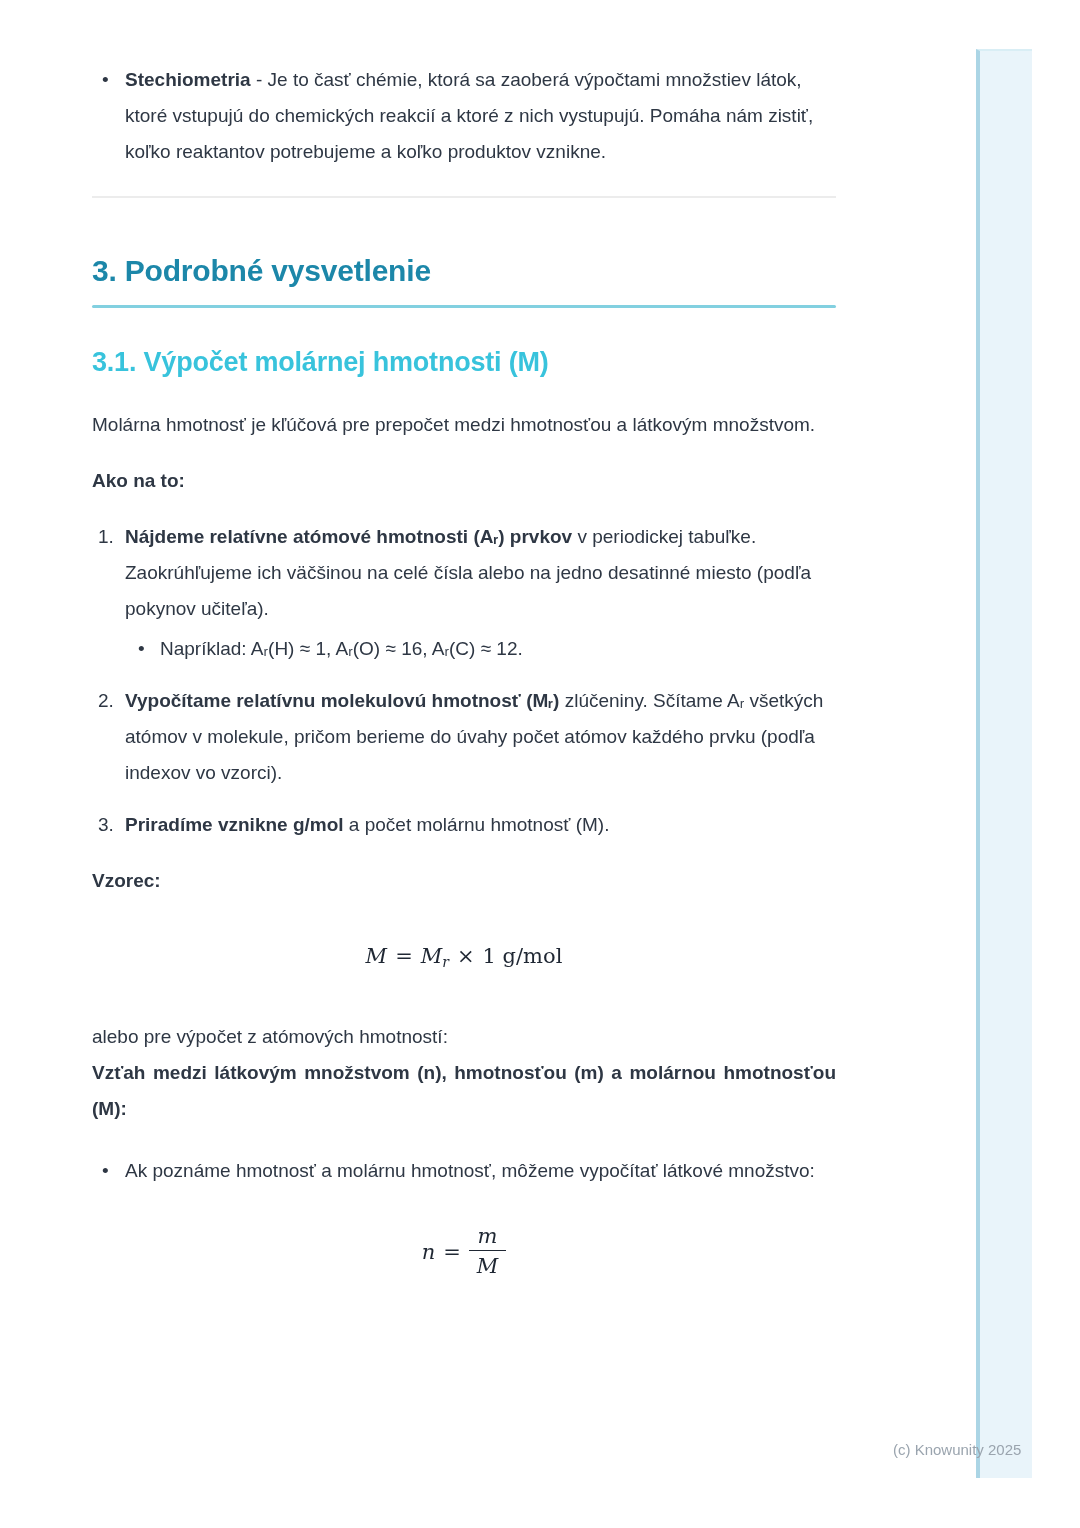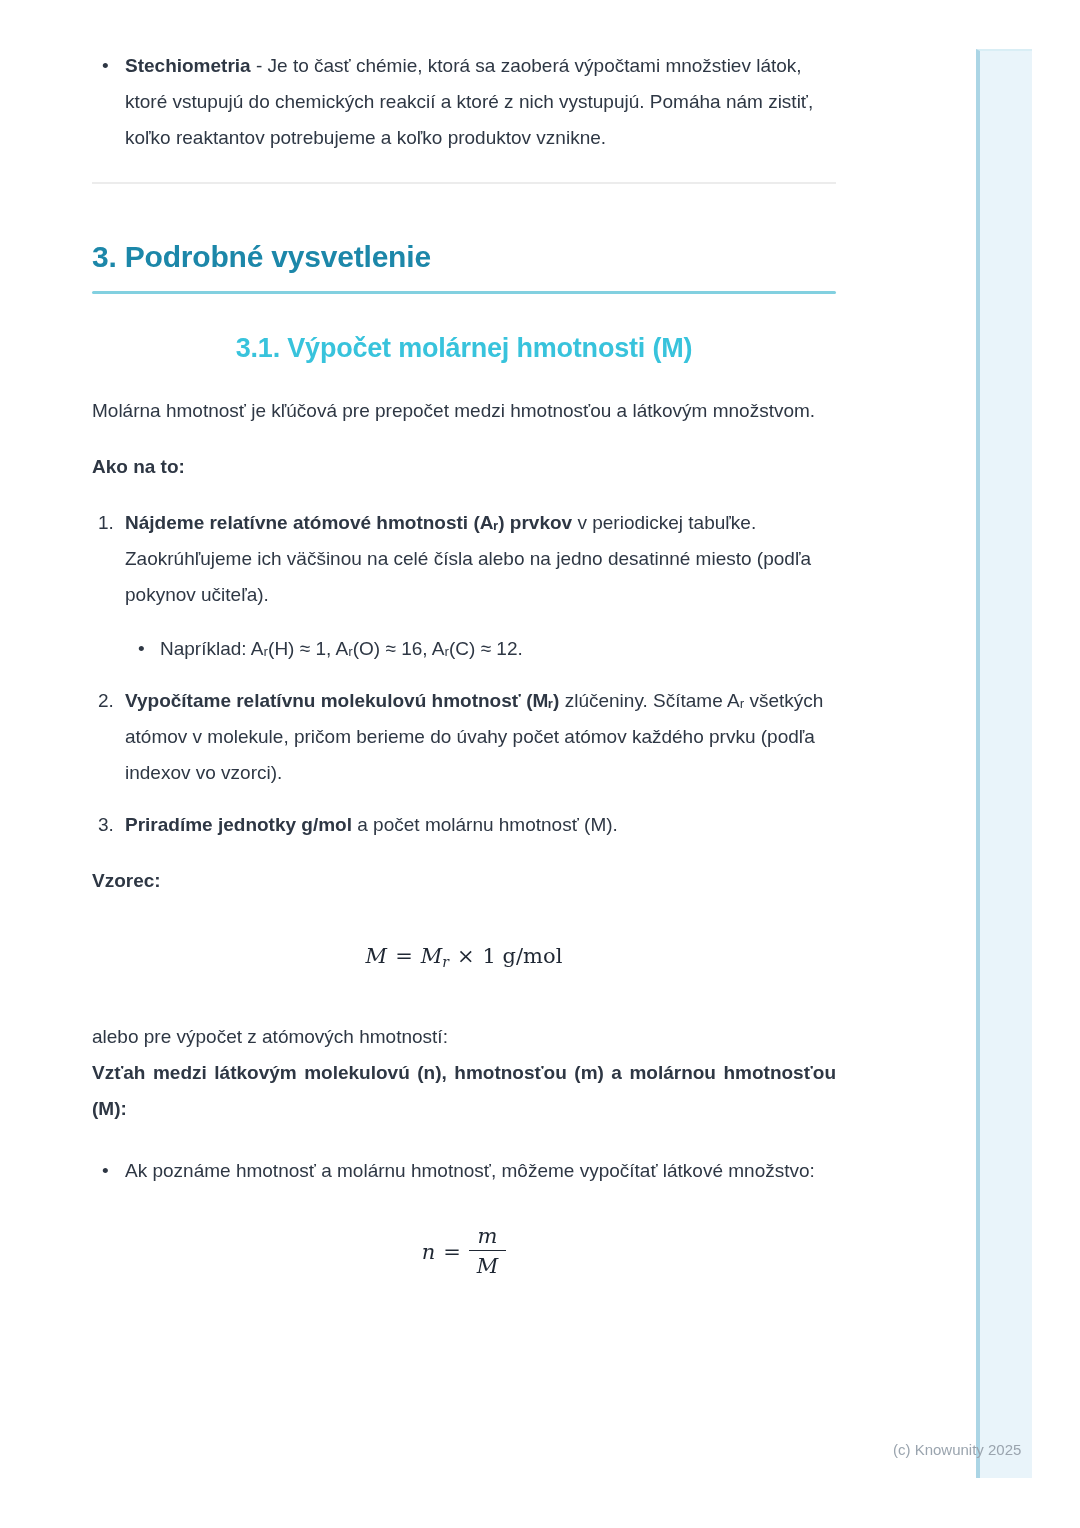--- a/index.html
+++ b/index.html
@@ -6,42 +6,42 @@
   html, body { background: #ffffff; }
   body {
     width: 1080px; height: 1528px;
     position: relative;
     font-family: "Liberation Sans", sans-serif;
     color: #2e3744;
     overflow: hidden;
   }
   .content {
     position: absolute;
-    left: 92px; top: 2px;
+    left: 92px; top: 16px;
     width: 744px;
     padding-top: 46px;
     font-size: 19px;
     line-height: 36px;
   }
   .b { font-weight: bold; }
   .justify { text-align: justify; }
 
   
   ul.blist { list-style: none; }
   ul.blist > li {
     position: relative;
     padding-left: 33px;
   }
   ul.blist > li::before {
     content: "•";
     position: absolute;
     left: 10px; top: 0;
     color: #2e3744;
   }
-  ul.sublist { list-style: none; margin-top: 18px; }
+  ul.sublist { list-style: none; margin-top: 4px; }
   ul.sublist > li { position: relative; padding-left: 35px; margin-left: 0; }
   ul.sublist > li::before {
     content: "•";
     position: absolute; left: 13px; top: 0;
   }
 
   hr.gray-divider {
     border: none;
     border-top: 2px solid #ececec;
     margin-top: 26px;
@@ -61,21 +61,20 @@
     background: #82d0e0;
     border-radius: 2px;
   }
   h3.h3 {
     margin-top: 37px;
     font-size: 27px;
     line-height: 34px;
     font-weight: bold;
     color: #38c3dc;
     letter-spacing: -0.2px;
-    text-align: center;
   }
 
   p.body-p { margin-top: 28px; }
   p.label-p { margin-top: 20px; }
 
   
   ol.steps { list-style: none; margin-top: 20px; }
   ol.steps > li { padding-left: 33px; position: relative; margin-top: 16px; }
   ol.steps > li:first-child { margin-top: 0; }
   ol.steps .num { position: absolute; left: 6px; top: 0; }
@@ -159,34 +158,34 @@
       <ul class="sublist">
         <li>Napríklad: Aᵣ(H) ≈ 1, Aᵣ(O) ≈ 16, Aᵣ(C) ≈ 12.</li>
       </ul>
     </li>
     <li>
       <span class="num">2.</span>
       <span class="b">Vypočítame relatívnu molekulovú hmotnosť (Mᵣ)</span><span> zlúčeniny. Sčítame Aᵣ všetkých atómov v molekule, pričom berieme do úvahy počet atómov každého prvku (podľa indexov vo vzorci).</span>
     </li>
     <li>
       <span class="num">3.</span>
-      <span class="b">Priradíme jednotky g/mol</span><span> a počet molárnu hmotnosť (M).</span>
+      <span class="b">Priradíme vznikne g/mol</span><span> a počet molárnu hmotnosť (M).</span>
     </li>
   </ol>
 
   <p class="label-p b">Vzorec:</p>
 
   <div class="formula">
     <span class="tok var">M</span><span class="tok">=</span><span class="tok"><span class="var">M</span><sub>r</sub></span><span class="tok">×</span><span class="tok">1 g/mol</span>
   </div>
 
   <p>alebo pre výpočet z atómových hmotností:</p>
 
 
-  <p class="b justify">Vzťah medzi látkovým molekulovú (n), hmotnosťou (m) a molárnou hmotnosťou (M):</p>
+  <p class="b justify">Vzťah medzi látkovým množstvom (n), hmotnosťou (m) a molárnou hmotnosťou (M):</p>
 
   <ul class="blist" style="margin-top: 26px;">
     <li>Ak poznáme hmotnosť a molárnu hmotnosť, môžeme vypočítať látkové množstvo:</li>
   </ul>
 
   <div class="formula" style="margin-top: 34px;">
     <span class="frac-wrap">
       <span class="var">n</span>
       <span>=</span>
       <span class="frac">

